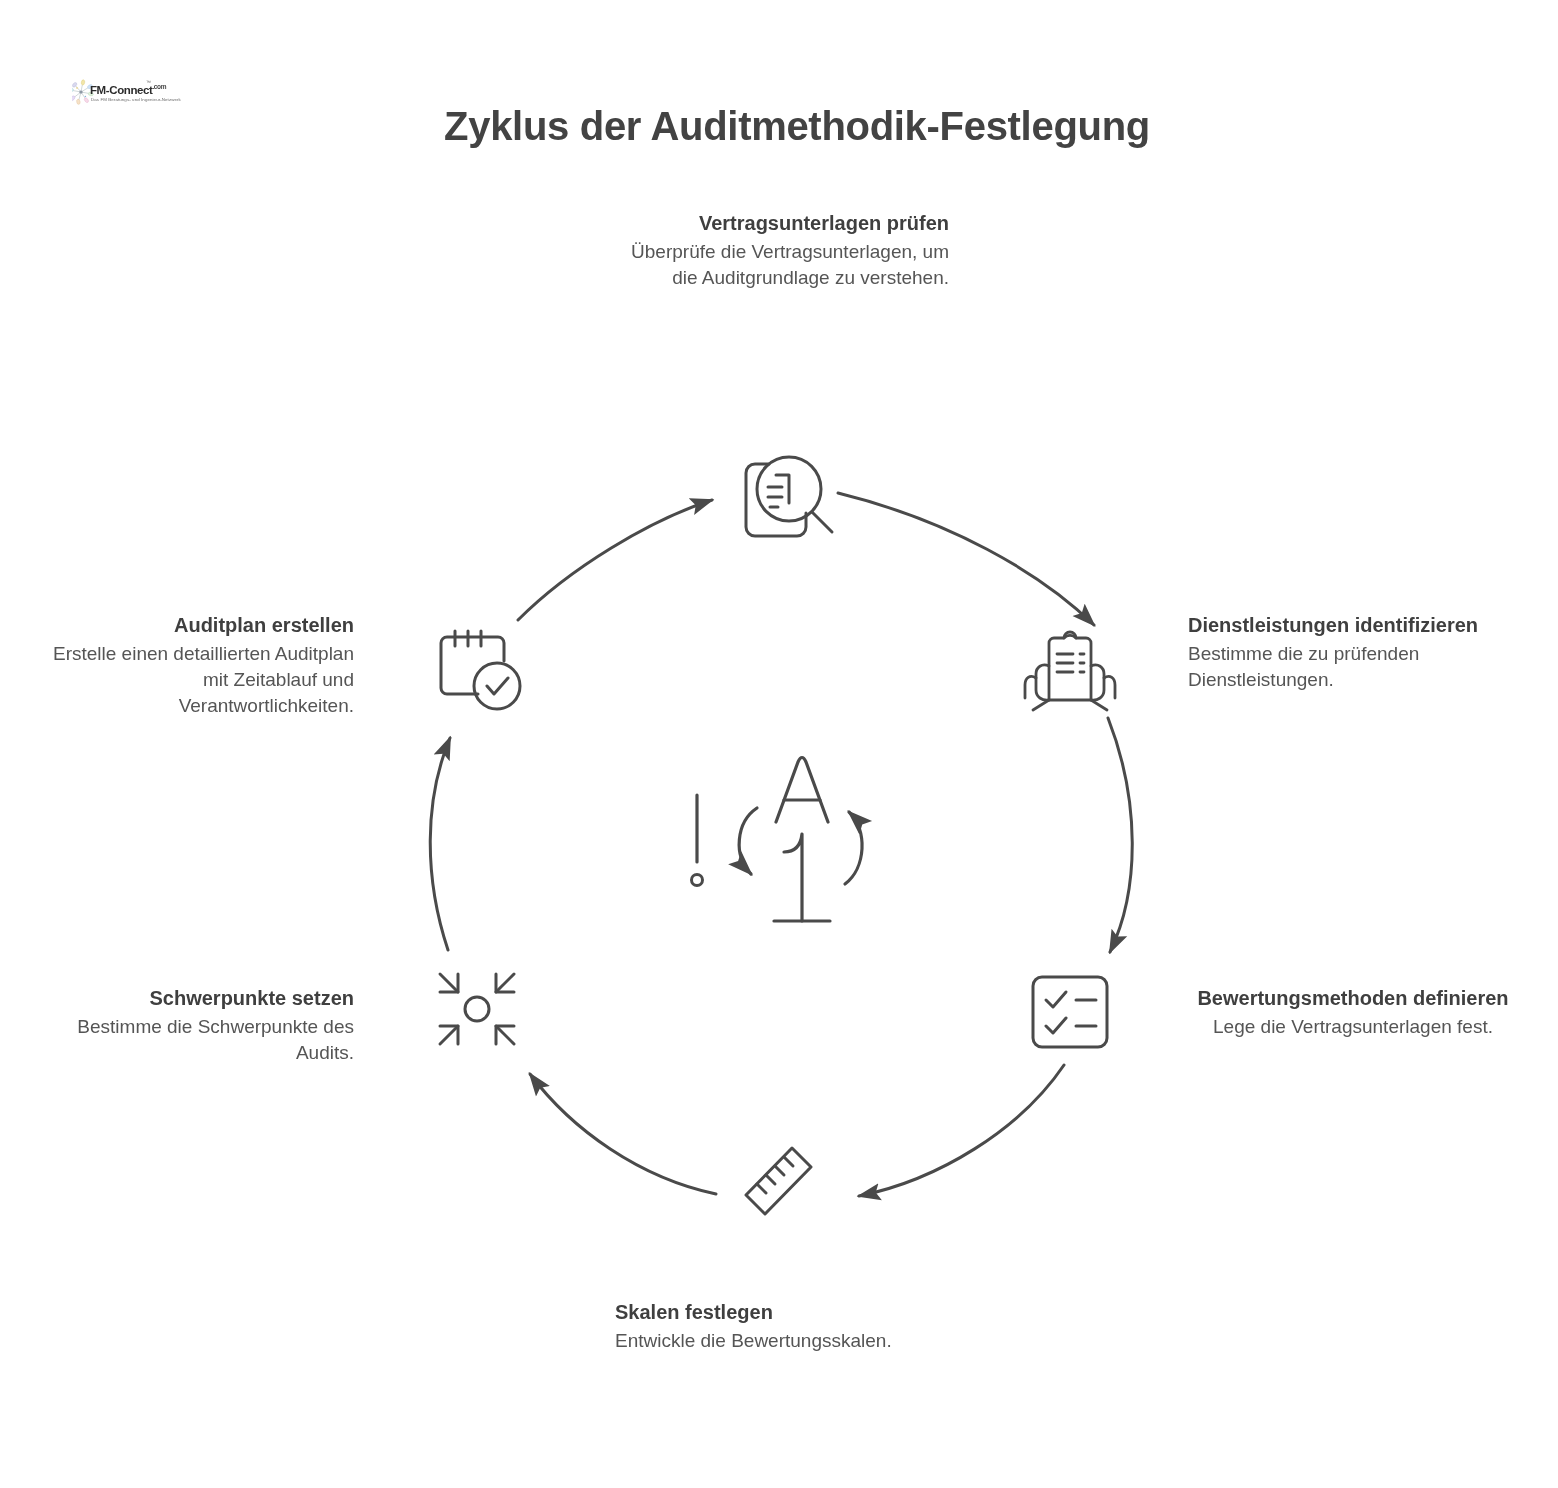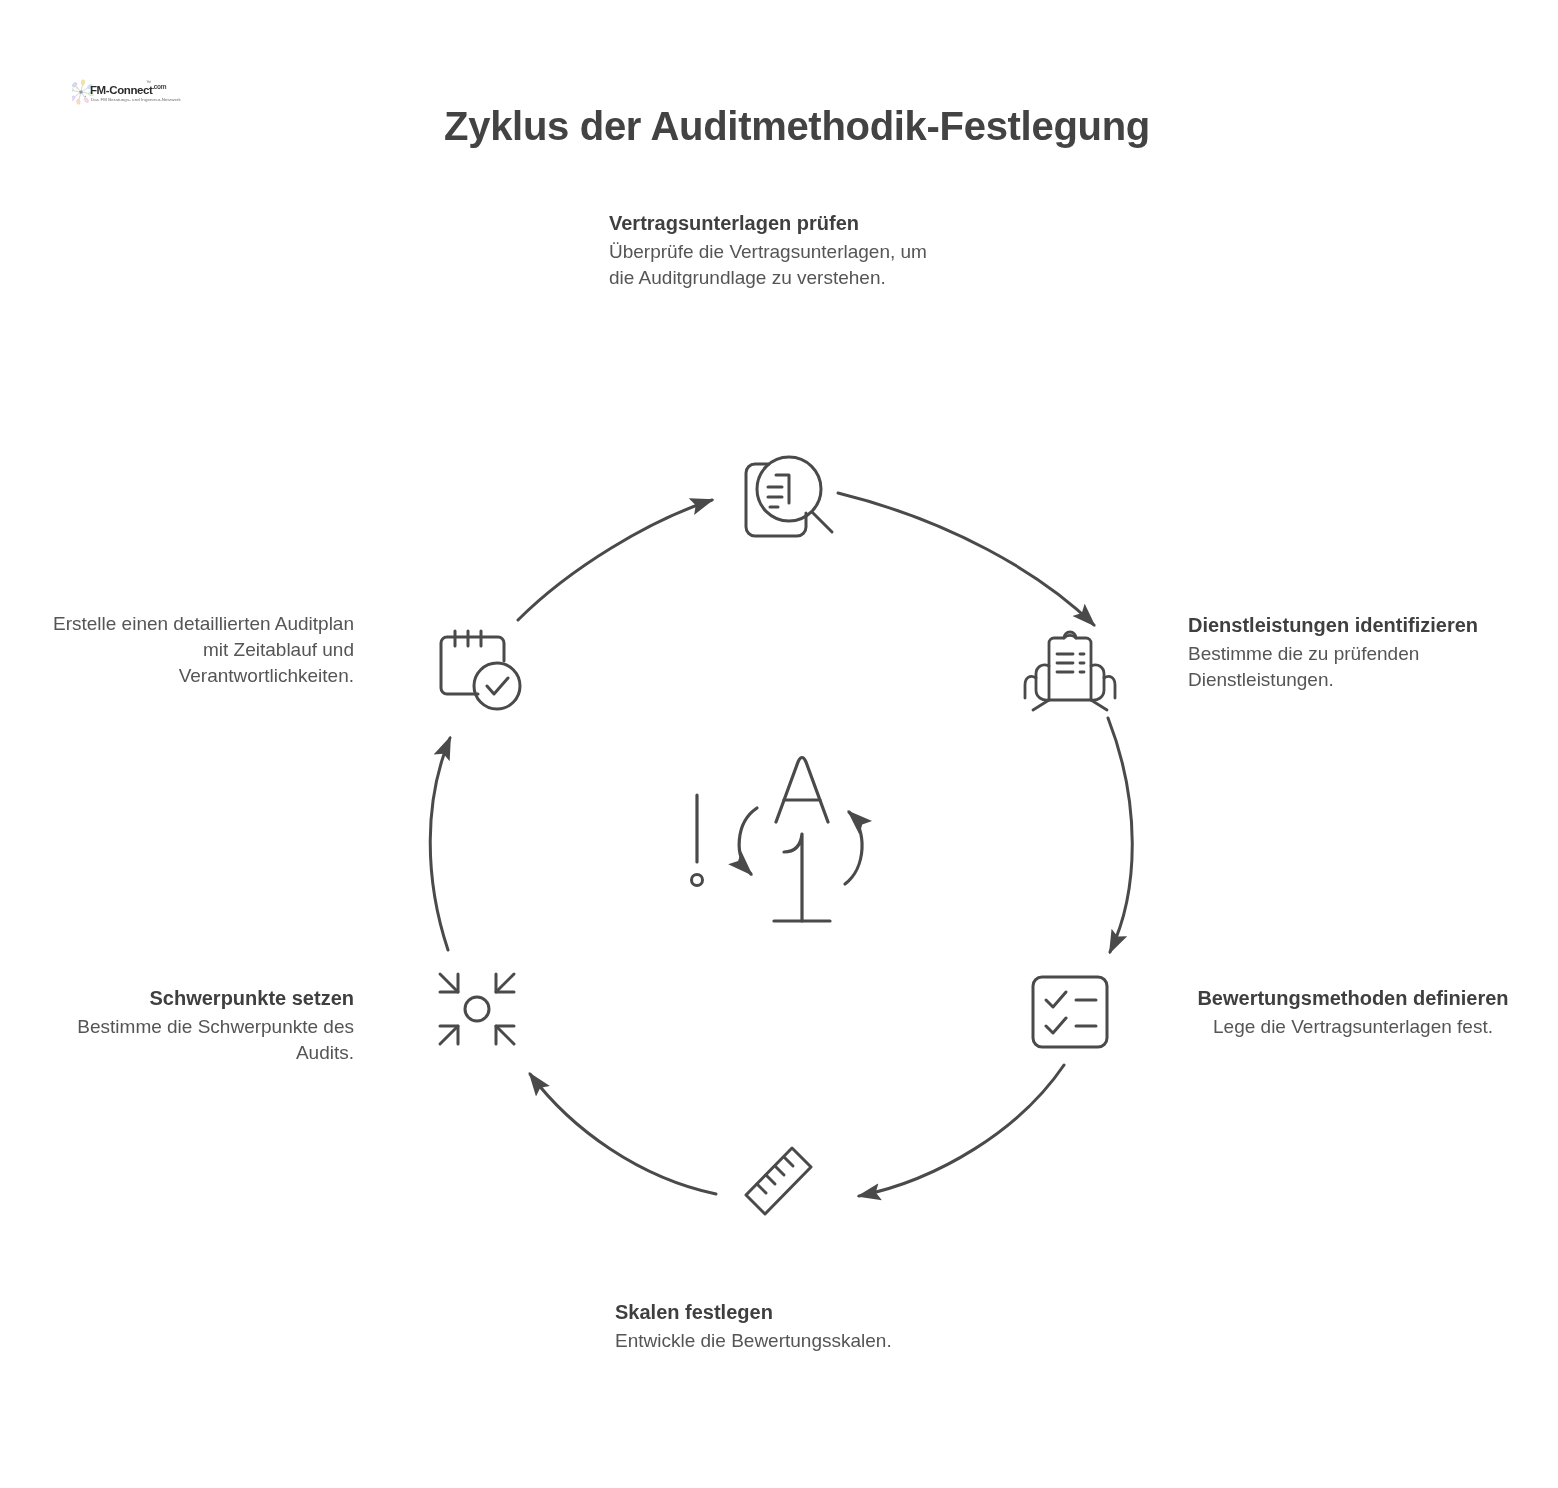--- a/index.html
+++ b/index.html
@@ -95,21 +95,21 @@
     margin: 0 0 1px 0;
   }
   .node-label .node-desc {
     font-size: 19px;
     color: #555555;
     line-height: 1.38;
     margin: 0;
     font-weight: normal;
   }
 
-  .lbl-top    { left: 609px; top: 209px;  width: 340px; text-align: left; }
+  .lbl-top    { left: 609px; top: 209px;  width: 340px; text-align: right; }
   .lbl-right1 { left: 1188px; top: 611px;  width: 330px; text-align: left; }
   .lbl-right2 { left: 1188px; top: 984px;  width: 330px; text-align: center; }
   .lbl-bottom { left: 615px; top: 1298px; width: 330px; text-align: left; }
   .lbl-left2  { left: 40px;  top: 984px;  width: 314px; text-align: right; }
   .lbl-left1  { left: 30px;  top: 611px;  width: 324px; text-align: right; }
 </style>
 </head>
 <body>
 
 <div id="logo">
@@ -269,14 +269,15 @@
   <p class="node-title">Skalen festlegen</p>
   <p class="node-desc">Entwickle die Bewertungsskalen.</p>
 </div>
 
 <div class="node-label lbl-left2">
   <p class="node-title">Schwerpunkte setzen</p>
   <p class="node-desc">Bestimme die Schwerpunkte des Audits.</p>
 </div>
 
 <div class="node-label lbl-left1">
+  <p class="node-title">Auditplan erstellen</p>
   <p class="node-desc">Erstelle einen detaillierten Auditplan mit Zeitablauf und Verantwortlichkeiten.</p>
 </div>
 
 </body></html>

